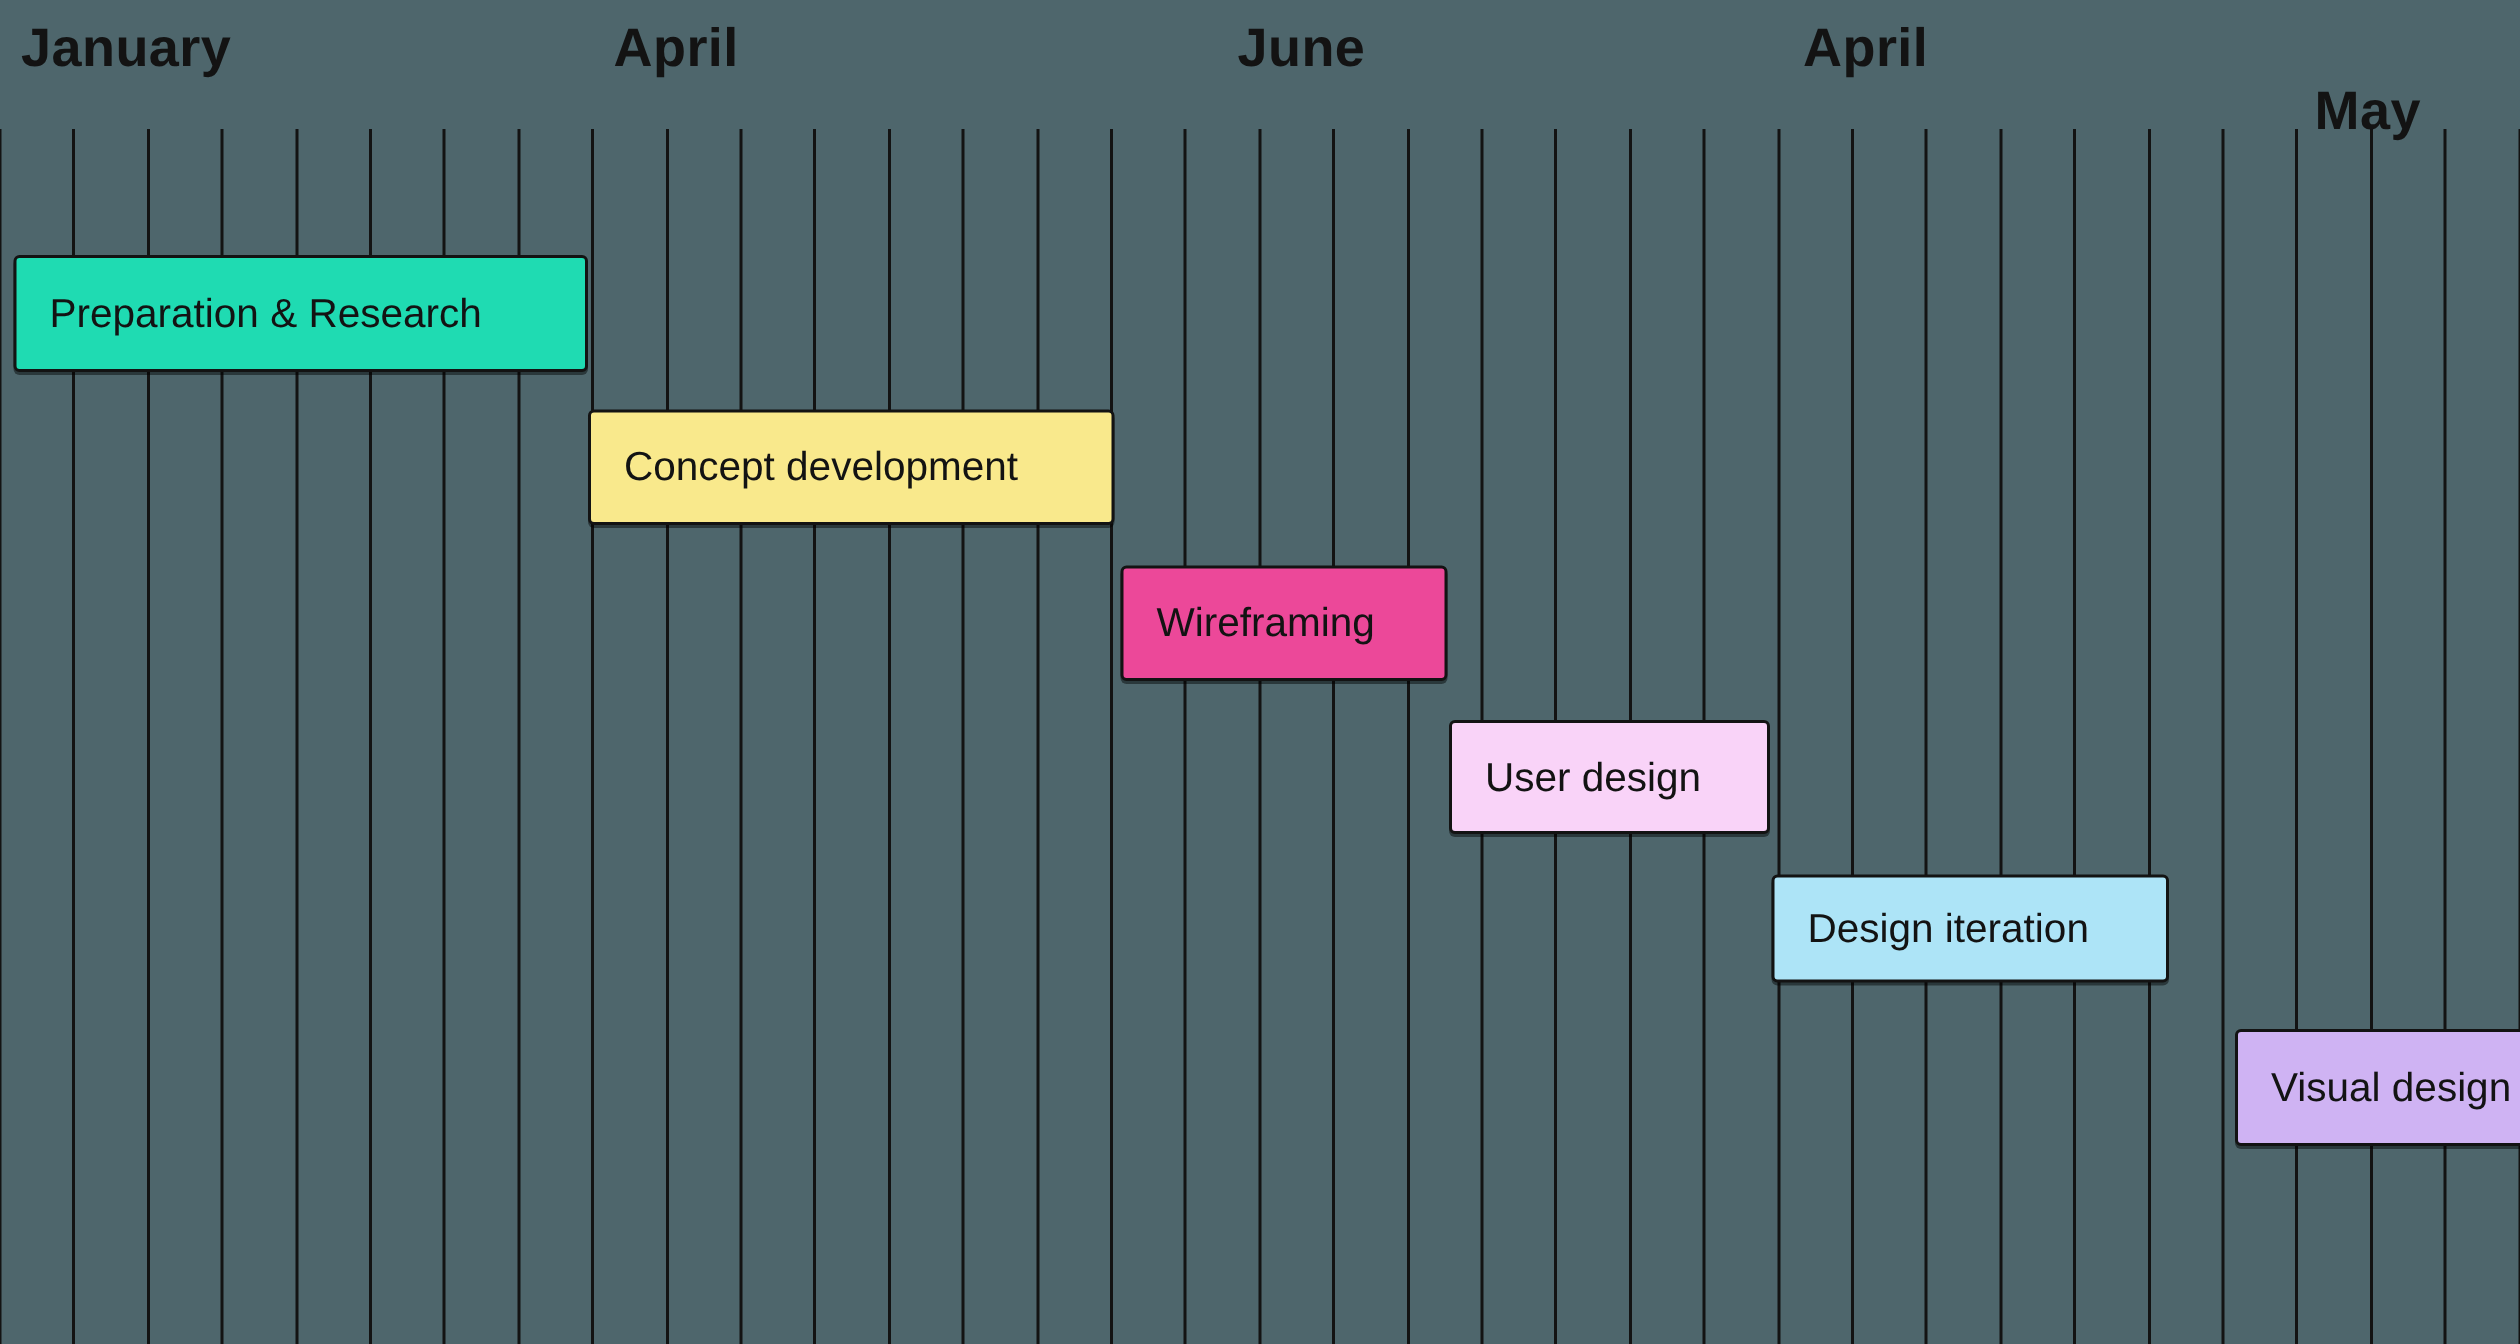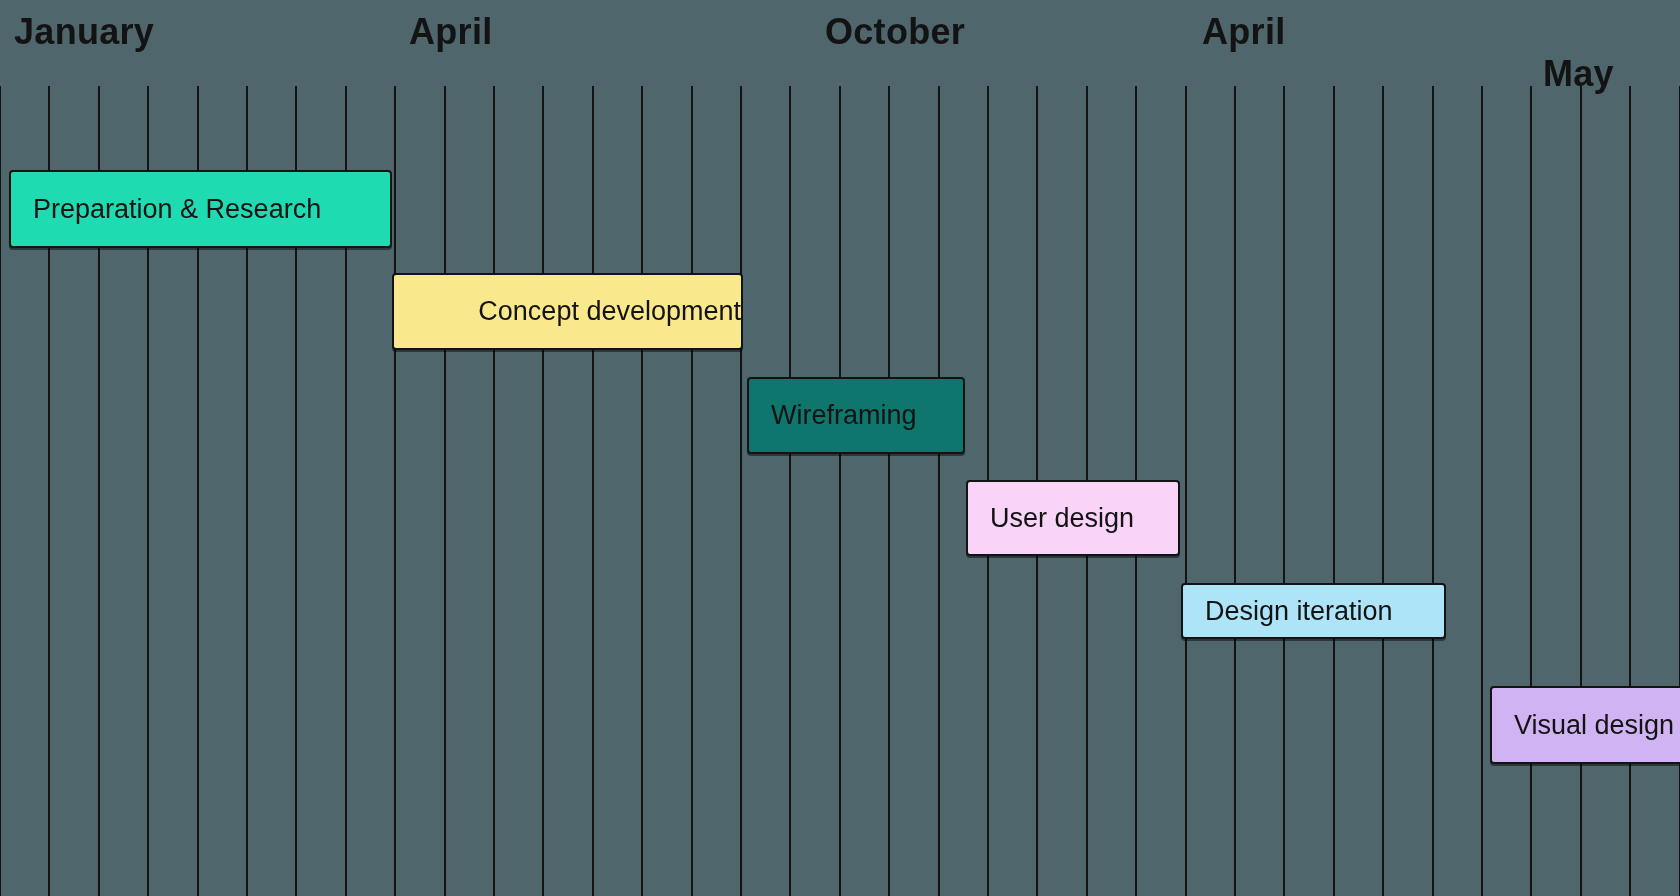--- a/index.html
+++ b/index.html
@@ -82,37 +82,37 @@
       <div class="gridline" style="left: 1432px; top: 86px; background: rgb(19, 19, 19);"></div>
       <div class="gridline" style="left: 1481px; top: 86px; background: rgb(19, 19, 19);"></div>
       <div class="gridline" style="left: 1530px; top: 86px; background: rgb(19, 19, 19);"></div>
       <div class="gridline" style="left: 1580px; top: 86px; background: rgb(19, 19, 19);"></div>
       <div class="gridline" style="left: 1629px; top: 86px; background: rgb(19, 19, 19);"></div>
       <div class="gridline" style="left: 1679px; top: 86px; background: rgb(19, 19, 19);"></div>
     </div>
   <div id="month-layer">
       <div class="month-label" style="left: 14px;">January</div>
       <div class="month-label" style="left: 409px;">April</div>
-      <div class="month-label" style="left: 825px;">October</div>
+      <div class="month-label" style="left: 825px;">June</div>
       <div class="month-label" style="left: 1202px;">April</div>
       <div class="month-label" style="left: 1543px; margin-top: 42px;">May</div>
     </div>
   <div id="task-layer">
       <div class="task-bar" style="left: 9px; top: 170px; width: 383px; height: 78px; background: rgb(31, 219, 178);">
         <span class="task-label">Preparation &amp; Research</span>
       </div>
-      <div class="task-bar" style="left: 392px; top: 273px; width: 351px; height: 77px; background: rgb(249, 233, 140); justify-content: flex-end;">
+      <div class="task-bar" style="left: 392px; top: 273px; width: 351px; height: 77px; background: rgb(249, 233, 140);">
         <span class="task-label">Concept development</span>
       </div>
-      <div class="task-bar" style="left: 747px; top: 377px; width: 218px; height: 77px; background: #0f766e;">
+      <div class="task-bar" style="left: 747px; top: 377px; width: 218px; height: 77px; background: #ec4899;">
         <span class="task-label">Wireframing</span>
       </div>
       <div class="task-bar" style="left: 966px; top: 480px; width: 214px; height: 76px; background: rgb(249, 211, 248);">
         <span class="task-label">User design</span>
       </div>
-      <div class="task-bar" style="left: 1181px; top: 583px; width: 265px; height: 56px; background: rgb(173, 228, 247);">
+      <div class="task-bar" style="left: 1181px; top: 583px; width: 265px; height: 72px; background: rgb(173, 228, 247);">
         <span class="task-label">Design iteration</span>
       </div>
       <div class="task-bar" style="left: 1446px; top: 686px; width: 227px; height: 78px; background: rgb(207, 179, 243); margin-left: 44px;">
         <span class="task-label">Visual design</span>
       </div>
     </div>
 </div>
 
 </body></html>

